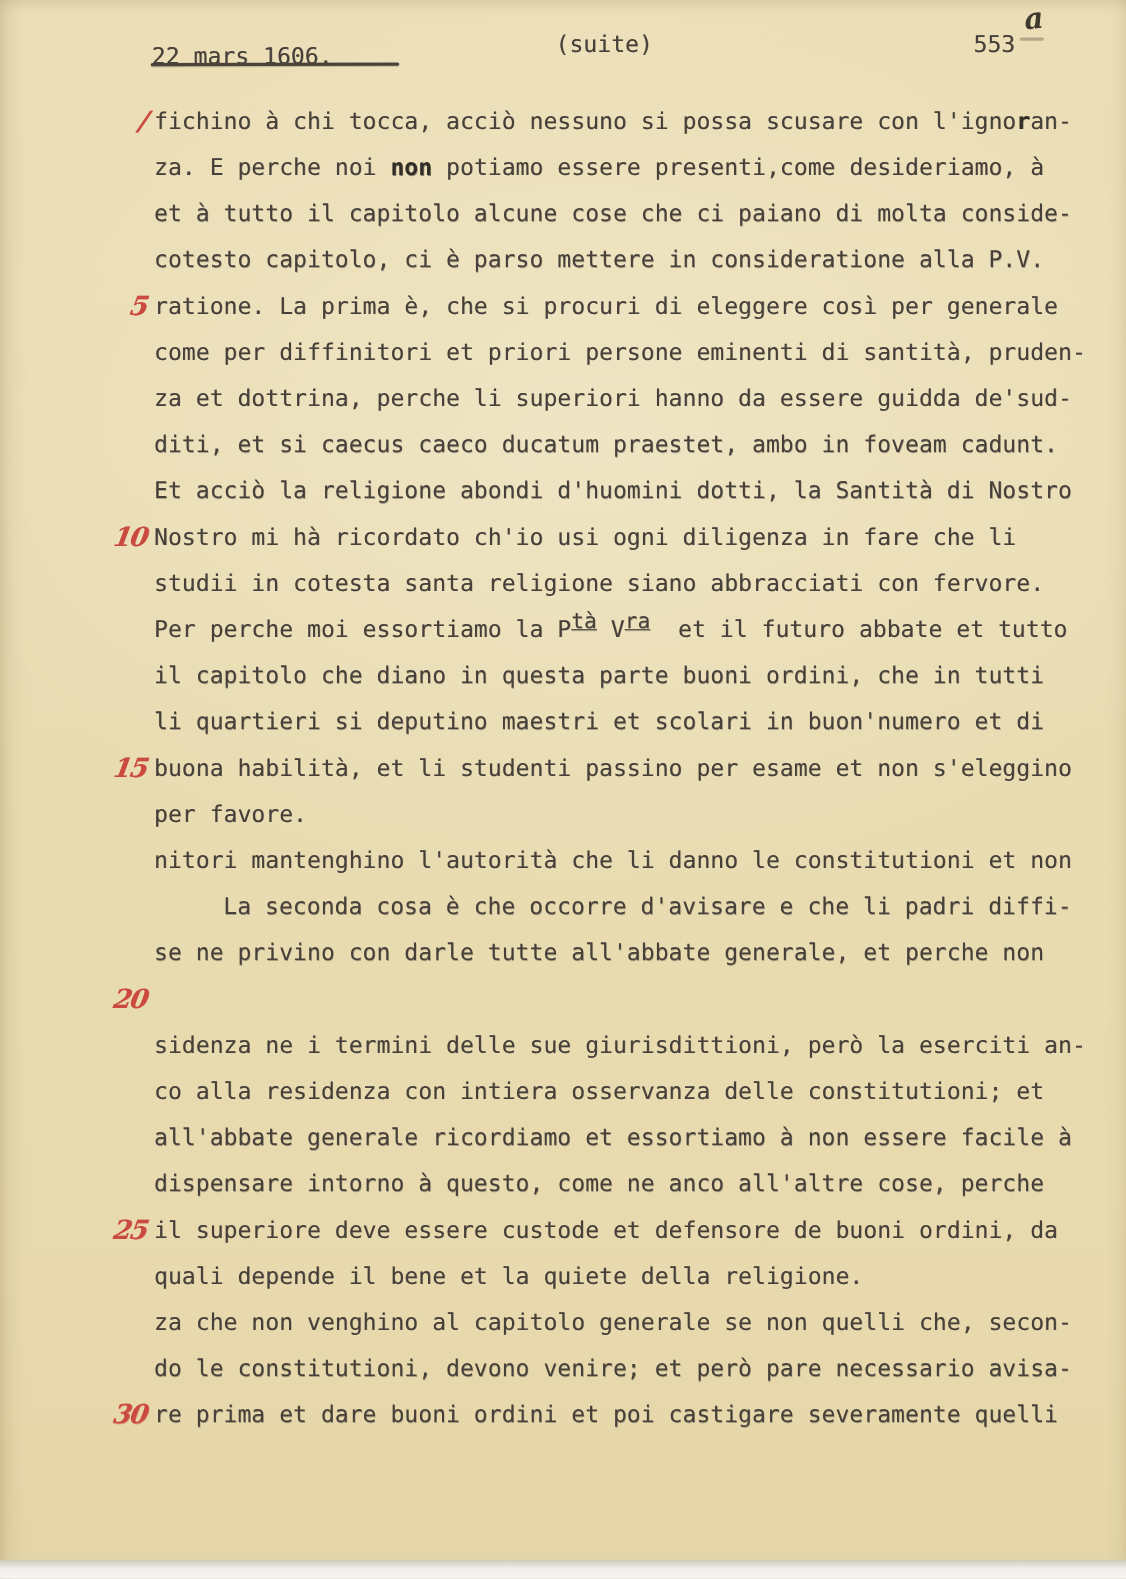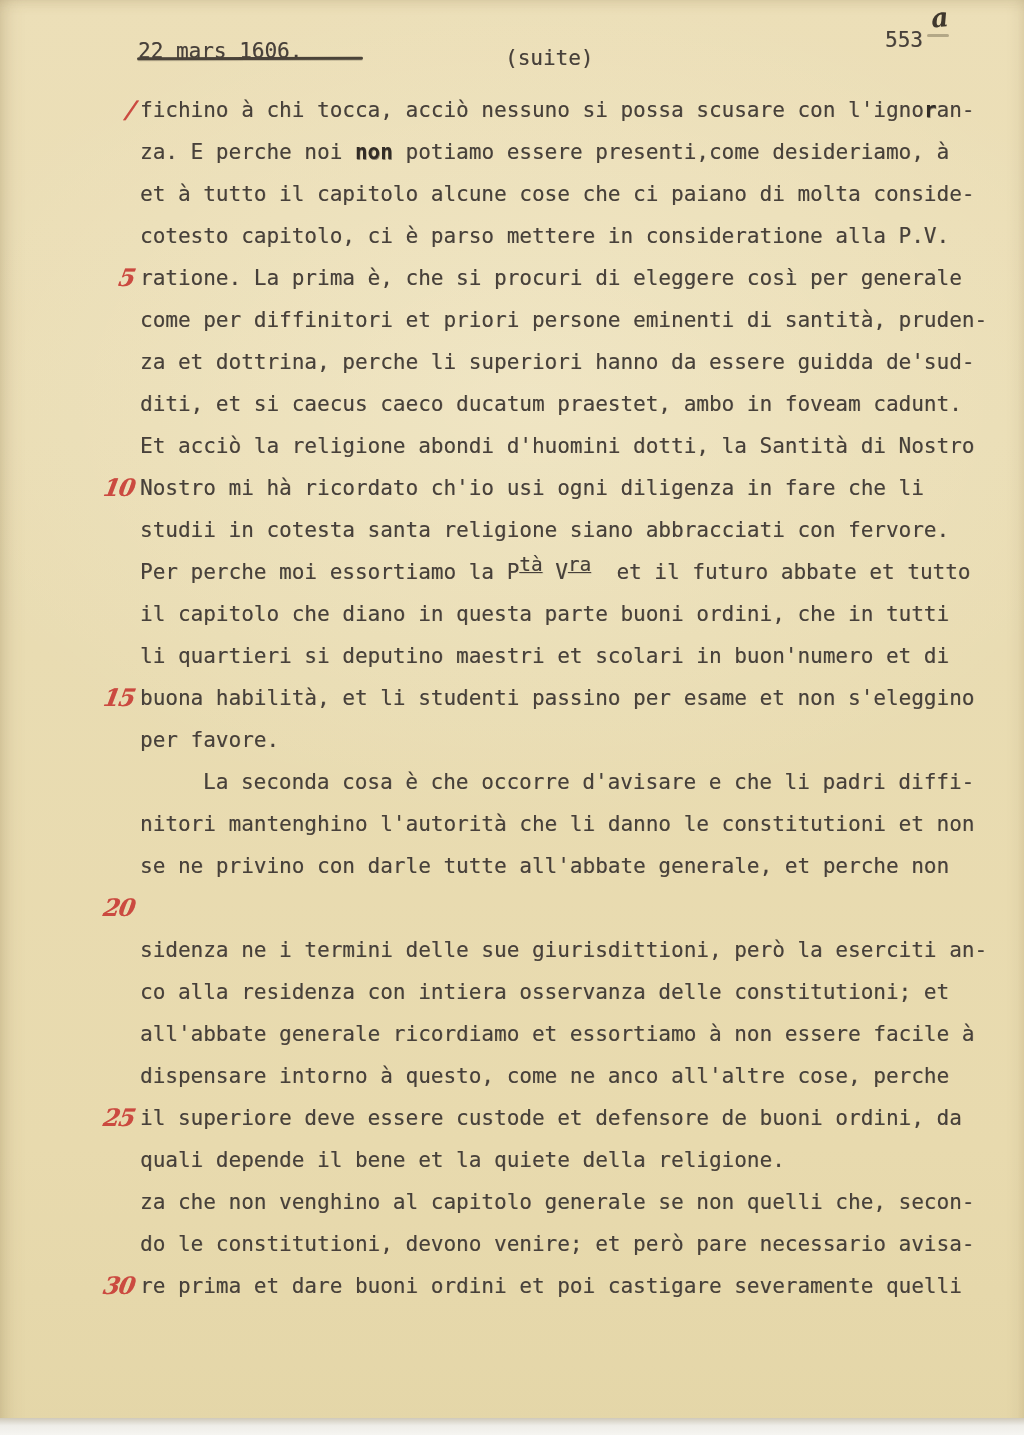--- a/index.html
+++ b/index.html
@@ -59,21 +59,21 @@
     text-shadow:0.3px 0.3px 0.4px rgba(203,74,64,0.5);
   }
 </style>
 </head>
 <body>
 
 <div class="paper"></div>
 
 <div class="hdr" style="left:138px; top:38px;">22 mars 1606.</div>
 <div class="date-underline"></div>
-<div class="hdr" style="left:505px; top:27px;margin-top:18px;">(suite)</div>
+<div class="hdr" style="left:505px; top:27px;">(suite)</div>
 <div class="hdr" style="left:885px; top:27px;">553</div>
 <div class="hand-a">a</div>
 <div class="hand-a-dash"></div>
 
 <div class="body-text">
 
   <div class="line"><span class="lnum">/</span><span>fichino à chi tocca, acciò nessuno si possa scusare con l'igno</span><span class="b">r</span><span>an-</span></div>
 
   <div class="line"><span>za. E perche noi </span><span class="b">non</span><span> potiamo essere presenti,come desideriamo, à</span></div>
 
@@ -93,23 +93,23 @@
 
   <div class="line"><span>Per perche moi essortiamo la </span><span>P</span><span class="sup">tà</span><span> </span><span>V</span><span class="sup">ra</span><span>  et il futuro abbate et tutto</span></div>
 
   <div class="line">il capitolo che diano in questa parte buoni ordini, che in tutti</div>
   <div class="line">li quartieri si deputino maestri et scolari in buon'numero et di</div>
 
   <div class="line"><span class="lnum">15</span><span>buona habilità, et li studenti passino per esame et non s'eleggino</span></div>
 
   <div class="line">per favore.</div>
 
+  <div class="line">nitori mantenghino l'autorità che li danno le constitutioni et non</div>
+
   <div class="line indent">La seconda cosa è che occorre d'avisare e che li padri diffi-</div>
-
-  <div class="line">nitori mantenghino l'autorità che li danno le constitutioni et non</div>
   <div class="line">se ne privino con darle tutte all'abbate generale, et perche non</div>
 
   <div class="line"><span class="lnum">20</span></div>
 
   <div class="line">sidenza ne i termini delle sue giurisdittioni, però la eserciti an-</div>
   <div class="line">co alla residenza con intiera osservanza delle constitutioni; et</div>
   <div class="line">all'abbate generale ricordiamo et essortiamo à non essere facile à</div>
   <div class="line">dispensare intorno à questo, come ne anco all'altre cose, perche</div>
 
   <div class="line"><span class="lnum">25</span><span>il superiore deve essere custode et defensore de buoni ordini, da</span></div>

